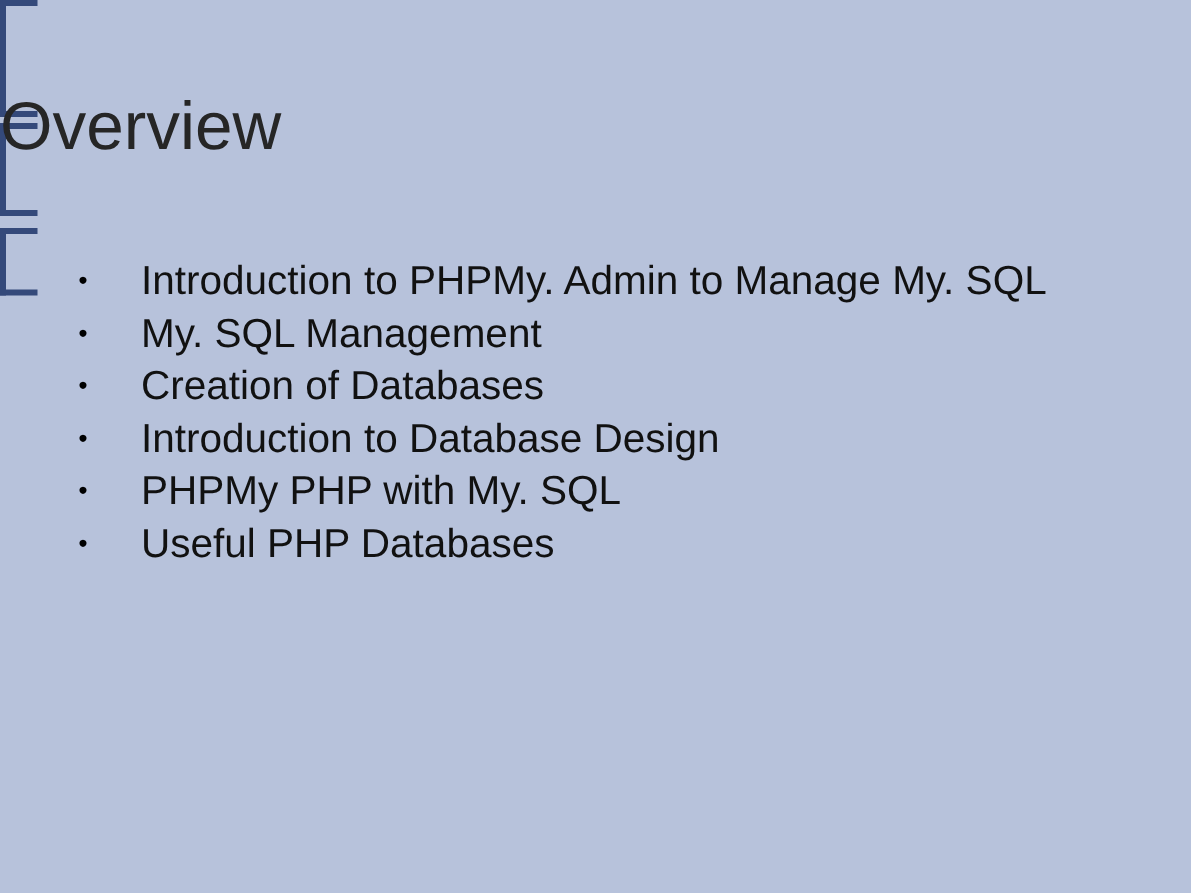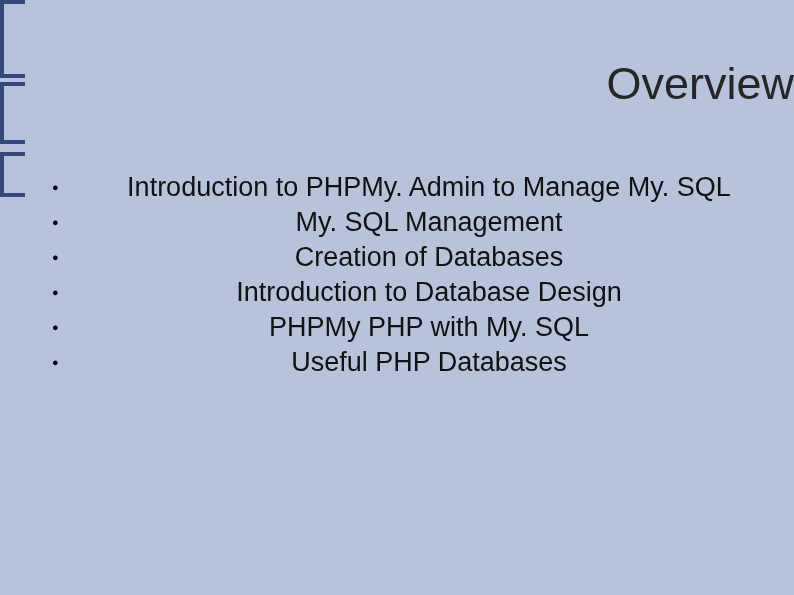--- a/index.html
+++ b/index.html
@@ -28,21 +28,21 @@
   .bracket.b1 { top: 0; height: 78px; }
   .bracket.b2 { top: 82px; height: 62px; }
   .bracket.b3 { top: 152px; height: 45px; }
 
   
   .title {
     position: absolute;
     top: 58px;
     left: 0;
     right: 0;
-    text-align: right;
+    text-align: left;
     font-size: 45px;
     color: #262626;
     font-weight: normal;
   }
 
   
   .content {
     position: absolute;
     top: 170px;
     left: 30px;
@@ -53,21 +53,20 @@
     margin: 0;
     padding: 0;
   }
   ul.items > li {
     position: relative;
     padding-left: 64px;
     font-size: 27px;
     line-height: 1.3;
     color: #111;
     margin: 0;
-    text-align: center;
   }
   ul.items > li::before {
     content: "\25CF"; 
     position: absolute;
     left: 22px;
     top: 10px;
     font-size: 11px;
     color: #000;
   }
 </style>

